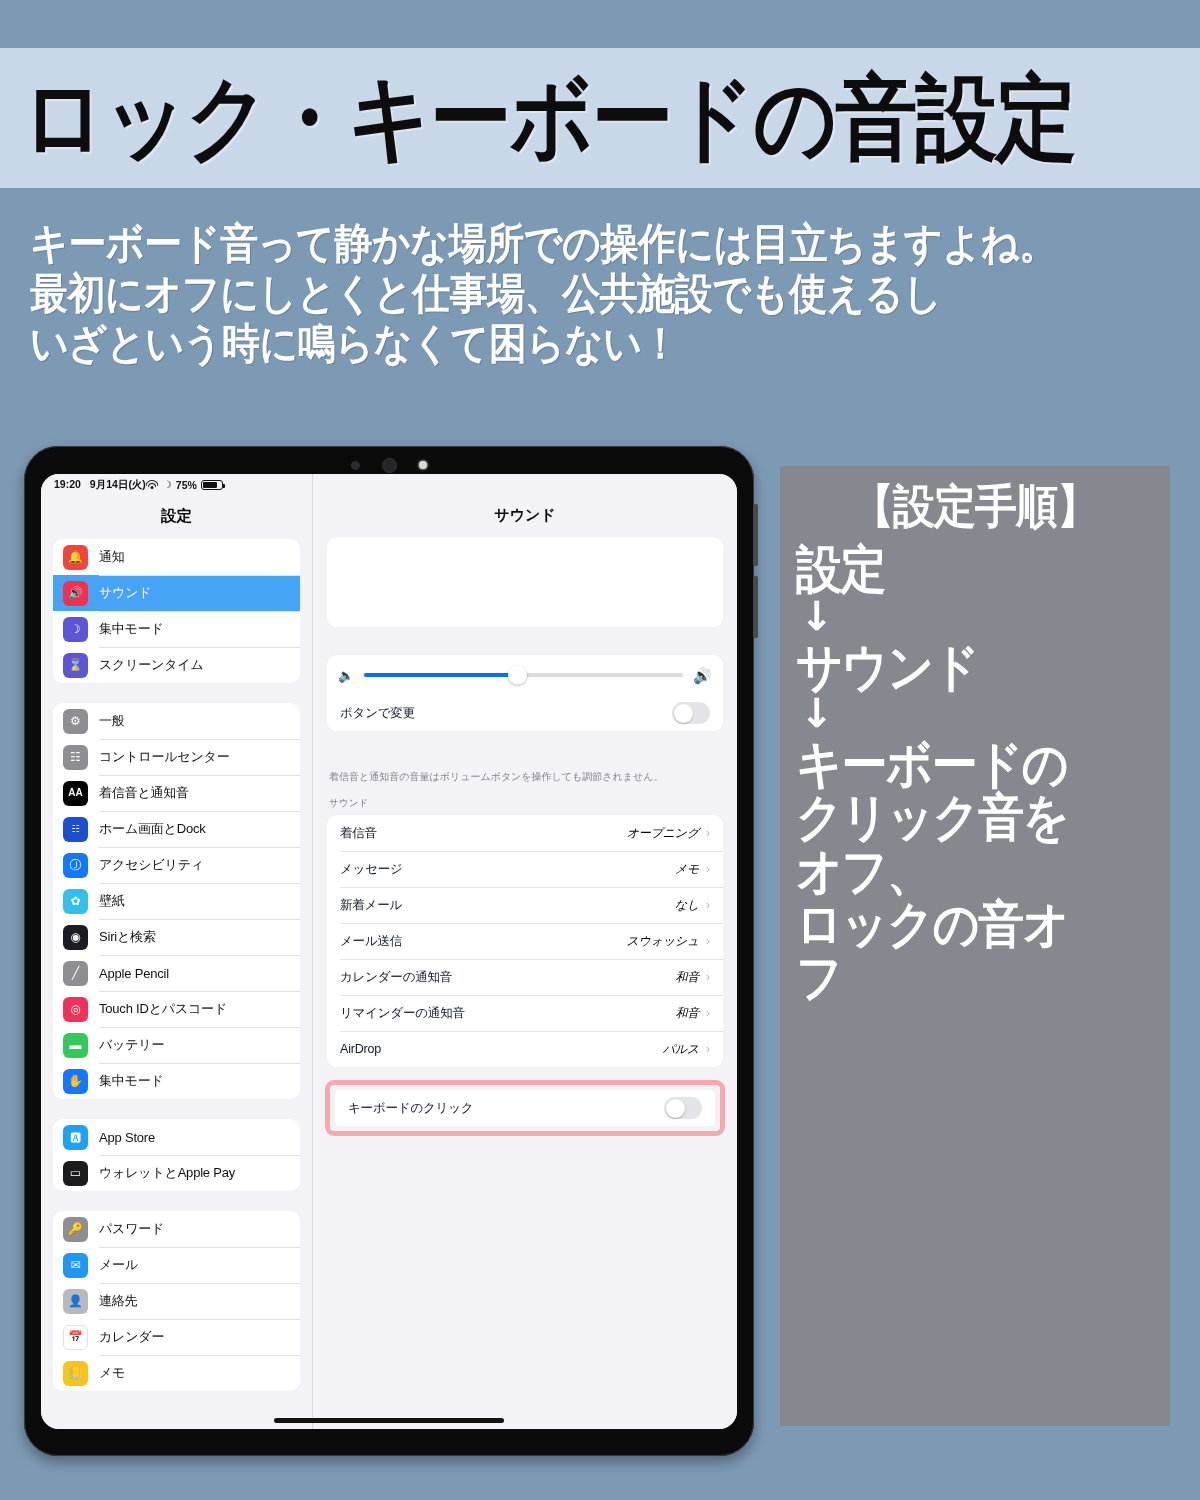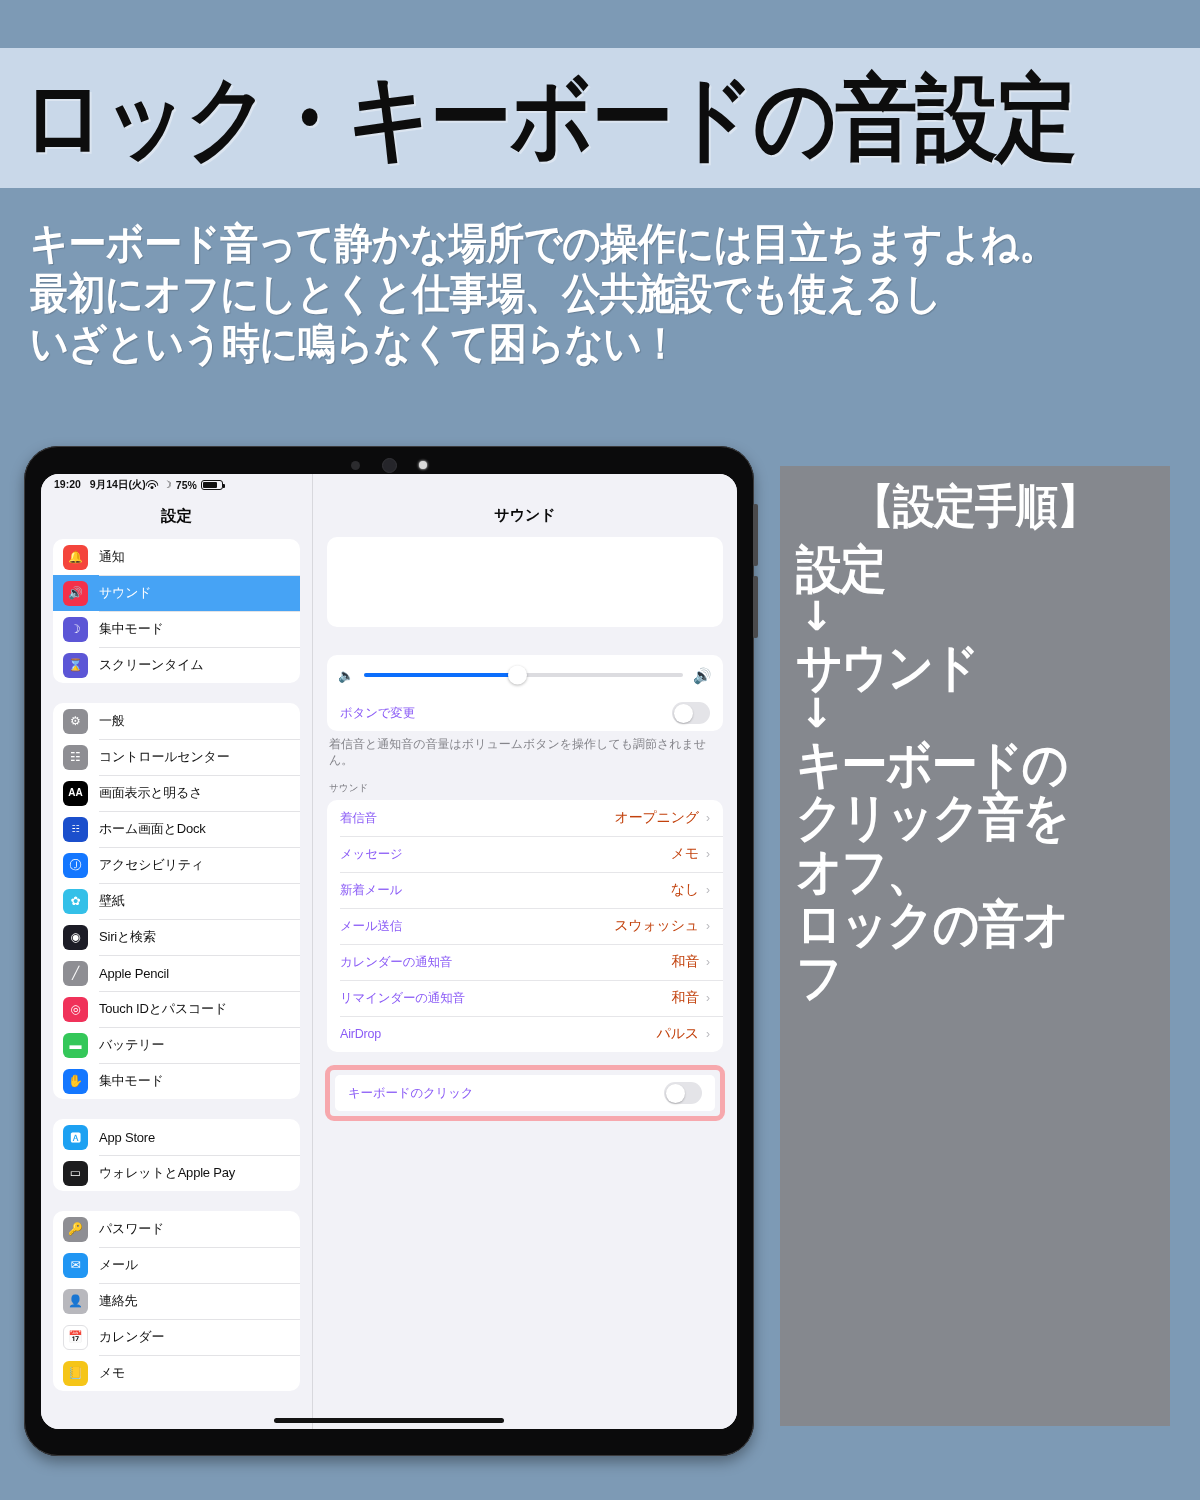--- a/index.html
+++ b/index.html
@@ -235,24 +235,25 @@
   }
 
   
   .sec-header {
     font-size: 9.5px;
     color: #7a7a80;
     padding: 0 0 5px 16px;
     letter-spacing: 0.1px;
   }
   .sec-footer {
-    font-size: 12px;
+    font-size: 10px;
     color: #85858b;
     padding: 6px 16px 0 16px;
     line-height: 1.3;
+    margin-top: 33px;
   }
   .card {
     background: #ffffff;
     border-radius: 10px;
     margin: 0 14px;
     overflow: hidden;
   }
   .card.blank { height: 90px; }
   .drow {
     display: flex;
@@ -262,23 +263,23 @@
     padding: 0 13px;
     position: relative;
   }
   .drow + .drow::before {
     content: "";
     position: absolute;
     left: 13px; right: 0; top: 0;
     height: 1px;
     background: #e6e6e9;
   }
-  .drow-label { font-size: 12.5px; color: #8b5cf6; letter-spacing: -0.2px; }
+  .drow-label { font-size: 12.5px; color: #0f172a; letter-spacing: -0.2px; }
   .drow-right { display: flex; align-items: center; gap: 7px; }
-  .drow-value { font-size: 14px; color: #c2410c; letter-spacing: -0.2px; }
+  .drow-value { font-size: 12px; color: #000000; letter-spacing: -0.2px; font-style: italic; }
   .chevron { color: #b9b9be; font-size: 12px; line-height: 1; }
 
   
   .slider-row {
     display: flex;
     align-items: center;
     height: 40px;
     padding: 0 11px;
     gap: 10px;
   }
@@ -462,21 +463,21 @@
           <div class="row">
             <span class="app-icon" style="background:#8e8e93">⚙</span>
             <span class="row-label">一般</span>
           </div>
           <div class="row">
             <span class="app-icon" style="background:#8e8e93">☷</span>
             <span class="row-label">コントロールセンター</span>
           </div>
           <div class="row">
             <span class="app-icon" style="background:#000000;font-size:10px;font-weight:700">AA</span>
-            <span class="row-label">画面表示と明るさ</span>
+            <span class="row-label">着信音と通知音</span>
           </div>
           <div class="row">
             <span class="app-icon" style="background:#1b4fcc;font-size:9px">☷</span>
             <span class="row-label">ホーム画面とDock</span>
           </div>
           <div class="row">
             <span class="app-icon" style="background:#1477ff">Ⓙ</span>
             <span class="row-label">アクセシビリティ</span>
           </div>
           <div class="row">

